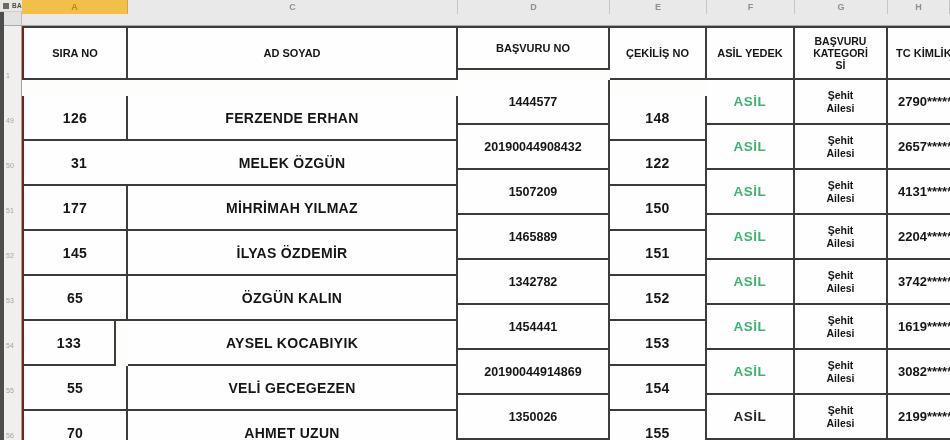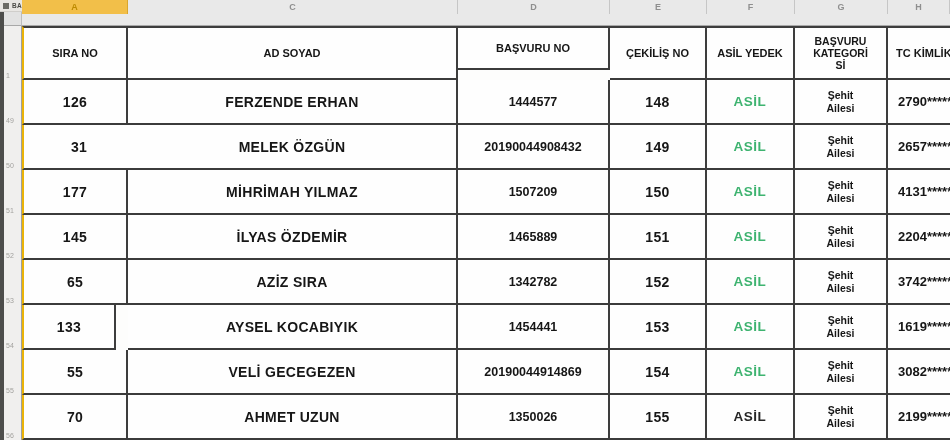--- a/index.html
+++ b/index.html
@@ -34,25 +34,25 @@
   
   .rowhdr { position:absolute; left:4px; width:18px; background:#f0efee;
             border-right:1px solid #9f9f9f; }
   .rowhdr span { position:absolute; left:2px; bottom:1px; font-size:7px; color:#a3a29f; }
 
   
   .cell { position:absolute; background:#fefefe;
           border-right:2px solid #3d3d3d; border-bottom:2px solid #3b3b3b;
           display:flex; align-items:center; justify-content:center; text-align:center;
           color:#161616; overflow:hidden; }
-  .table-left { border-left:2px solid #eab308; }
+  .table-left { border-left:2px solid #7f1d1d; }
   .table-top  { border-top:2px solid #3d3d3d; }
   .hdr  { font-size:11px; font-weight:bold; line-height:13px; }
   .hdr.wrap { font-size:10.5px; line-height:12px; white-space:pre-line; }
-  .v-sira, .v-name, .v-cek { font-size:14px; font-weight:bold; letter-spacing:.3px; }
+  .v-sira, .v-name, .v-cek { font-size:14px; font-weight:bold; letter-spacing:.3px;margin-top:16px; }
   .v-bno { font-size:12.5px; font-weight:bold; }
   .v-asil { font-size:13.5px; font-weight:bold; letter-spacing:.5px; }
   .asil-green { color:#3eb370; }
   .asil-dark  { color:#262626; }
   .v-kat { font-size:10.5px; font-weight:bold; line-height:12.5px; white-space:pre-line; }
   .v-tc  { font-size:13px; font-weight:bold; justify-content:flex-start; padding-left:10px; }
 </style>
 </head>
 <body>
 
@@ -123,21 +123,21 @@
   <div class="cell v-bno" style="left:458px;top:80px;width:152px;height:45px;">1444577</div>
   <div class="cell v-cek" style="left:610px;top:80px;width:97px;height:45px;">148</div>
   <div class="cell v-asil asil-green" style="left:707px;top:80px;width:88px;height:45px;">ASİL</div>
   <div class="cell v-kat" style="left:795px;top:80px;width:93px;height:45px;">Şehit
 Ailesi</div>
   <div class="cell v-tc" style="left:888px;top:80px;width:140px;height:45px;">2790*******</div>
 
   <div class="cell v-sira table-left" style="left:22px;top:125px;width:114px;height:45px;">31</div>
   <div class="cell v-name" style="left:128px;top:125px;width:330px;height:45px;">MELEK ÖZGÜN</div>
   <div class="cell v-bno" style="left:458px;top:125px;width:152px;height:45px;">20190044908432</div>
-  <div class="cell v-cek" style="left:610px;top:125px;width:97px;height:45px;">149</div>
+  <div class="cell v-cek" style="left:610px;top:125px;width:97px;height:45px;">122</div>
   <div class="cell v-asil asil-green" style="left:707px;top:125px;width:88px;height:45px;">ASİL</div>
   <div class="cell v-kat" style="left:795px;top:125px;width:93px;height:45px;">Şehit
 Ailesi</div>
   <div class="cell v-tc" style="left:888px;top:125px;width:140px;height:45px;">2657*******</div>
 
   <div class="cell v-sira table-left" style="left:22px;top:170px;width:106px;height:45px;">177</div>
   <div class="cell v-name" style="left:128px;top:170px;width:330px;height:45px;">MİHRİMAH YILMAZ</div>
   <div class="cell v-bno" style="left:458px;top:170px;width:152px;height:45px;">1507209</div>
   <div class="cell v-cek" style="left:610px;top:170px;width:97px;height:45px;">150</div>
   <div class="cell v-asil asil-green" style="left:707px;top:170px;width:88px;height:45px;">ASİL</div>
@@ -148,21 +148,21 @@
   <div class="cell v-sira table-left" style="left:22px;top:215px;width:106px;height:45px;">145</div>
   <div class="cell v-name" style="left:128px;top:215px;width:330px;height:45px;">İLYAS ÖZDEMİR</div>
   <div class="cell v-bno" style="left:458px;top:215px;width:152px;height:45px;">1465889</div>
   <div class="cell v-cek" style="left:610px;top:215px;width:97px;height:45px;">151</div>
   <div class="cell v-asil asil-green" style="left:707px;top:215px;width:88px;height:45px;">ASİL</div>
   <div class="cell v-kat" style="left:795px;top:215px;width:93px;height:45px;">Şehit
 Ailesi</div>
   <div class="cell v-tc" style="left:888px;top:215px;width:140px;height:45px;">2204*******</div>
 
   <div class="cell v-sira table-left" style="left:22px;top:260px;width:106px;height:45px;">65</div>
-  <div class="cell v-name" style="left:128px;top:260px;width:330px;height:45px;">AZİZ SIRA</div>
+  <div class="cell v-name" style="left:128px;top:260px;width:330px;height:45px;">ÖZGÜN KALIN</div>
   <div class="cell v-bno" style="left:458px;top:260px;width:152px;height:45px;">1342782</div>
   <div class="cell v-cek" style="left:610px;top:260px;width:97px;height:45px;">152</div>
   <div class="cell v-asil asil-green" style="left:707px;top:260px;width:88px;height:45px;">ASİL</div>
   <div class="cell v-kat" style="left:795px;top:260px;width:93px;height:45px;">Şehit
 Ailesi</div>
   <div class="cell v-tc" style="left:888px;top:260px;width:140px;height:45px;">3742*******</div>
 
   <div class="cell v-sira table-left" style="left:22px;top:305px;width:94px;height:45px;">133</div>
   <div class="cell v-name" style="left:128px;top:305px;width:330px;height:45px;">AYSEL KOCABIYIK</div>
   <div class="cell v-bno" style="left:458px;top:305px;width:152px;height:45px;">1454441</div>

